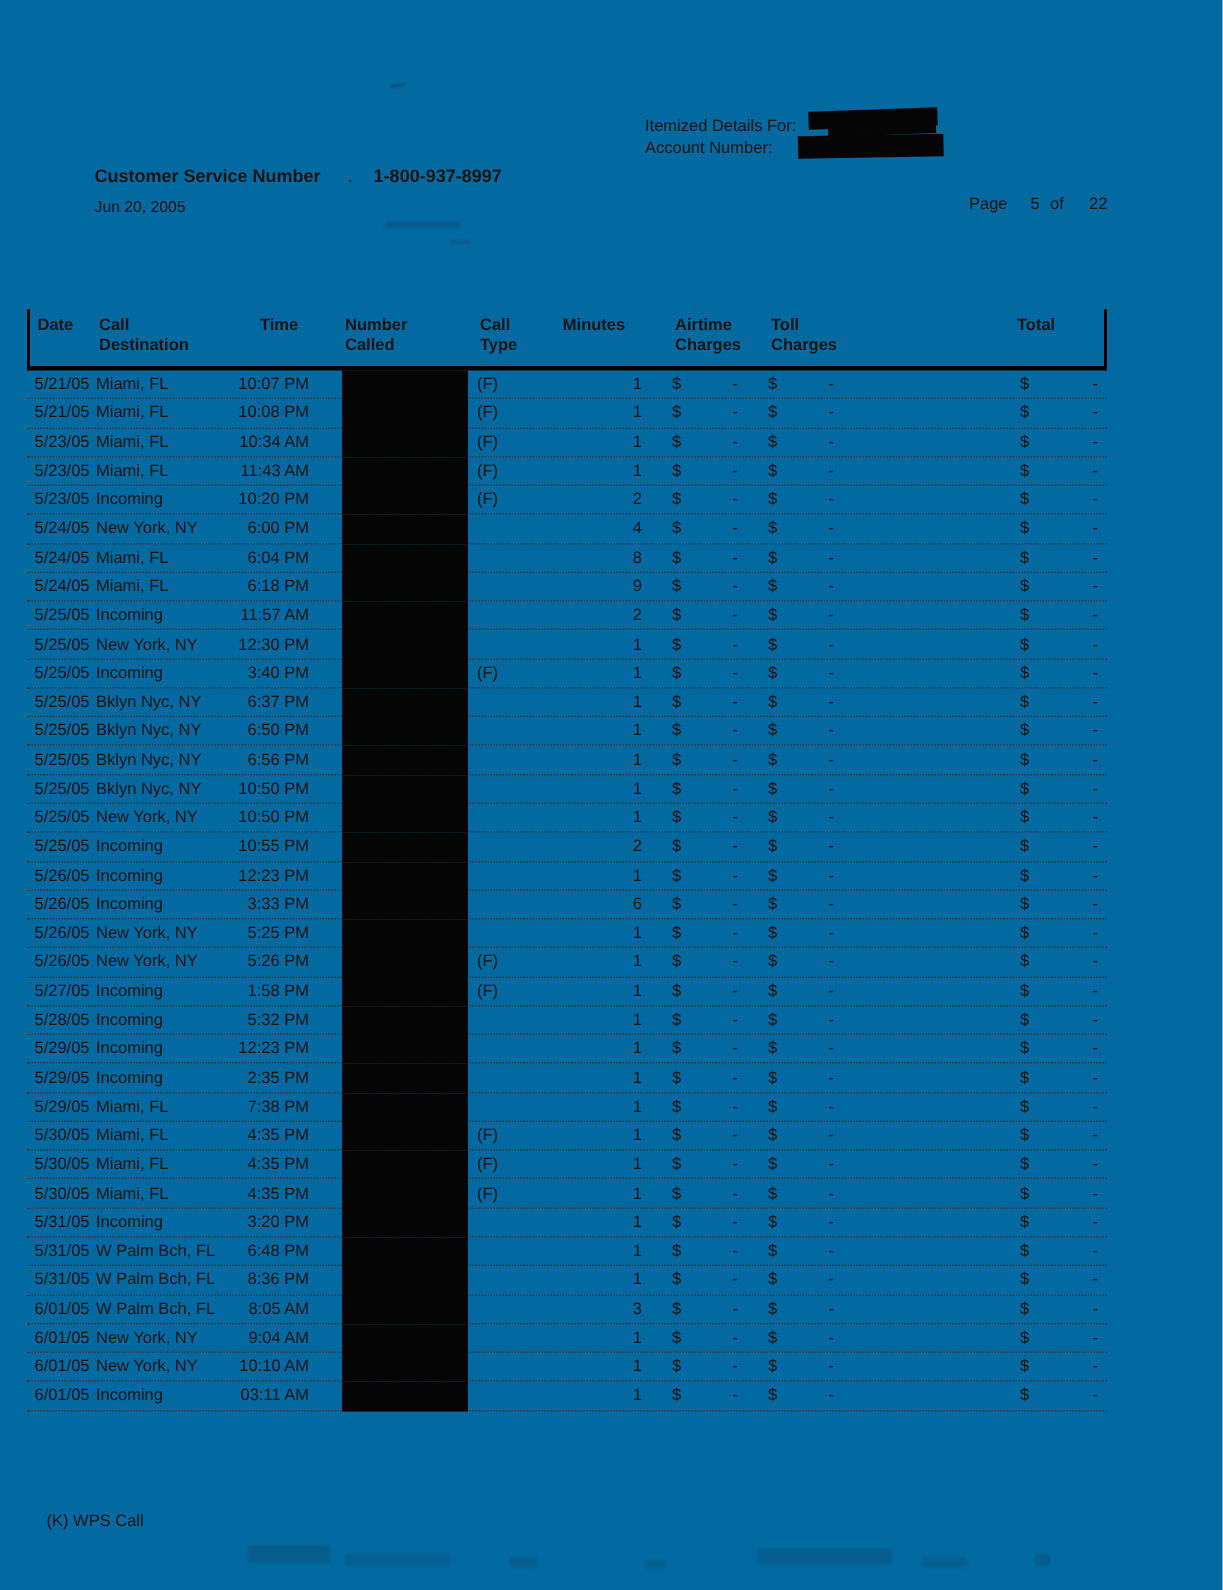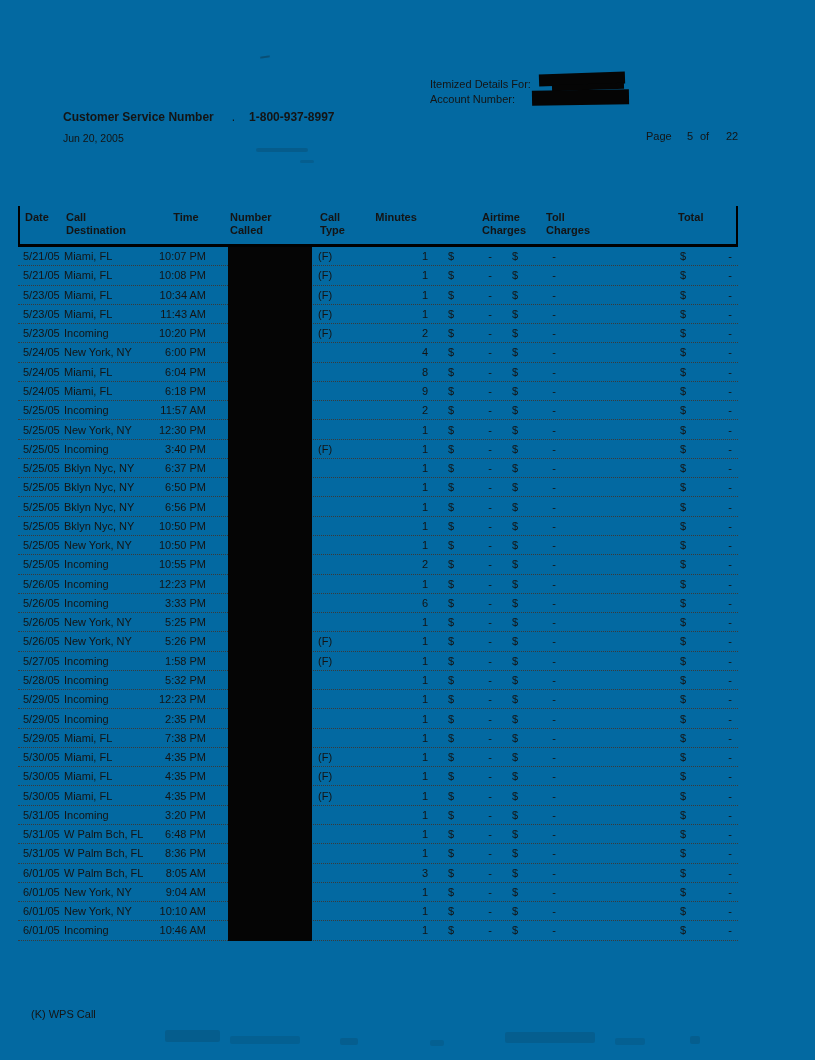--- a/index.html
+++ b/index.html
@@ -44,21 +44,21 @@
   .cmin   { width:68px; text-align:right; }
   .cmoney { width:44px; margin-left:20px; display:flex; justify-content:space-between; }
   .ctotal { width:52px; margin-left:auto; margin-right:6px; display:flex; justify-content:space-between; }
   .redact {
     position:absolute; left:18px; top:0; width:84px; height:calc(100% + 1px);
     background:#050505; z-index:2;
   }
   .thead .cdest .lbl { max-width:66px; }
   .thead .cnum  .lbl { max-width:52px; margin-left:18px; }
   .thead .cct   .lbl { max-width:30px; }
-  .thead .cmoney .lbl { max-width:50px;margin-left:32px; }
+  .thead .cmoney .lbl { max-width:50px; }
   .thead .ctime { text-align:center; padding-right:0; }
   .thead .cmin  { text-align:center; }
 
   
   .legend { position:absolute; left:18px; top:982px; font-size:11.5px; }
   .wps    { position:absolute; left:31px; top:1008px; font-size:11px; }
 
   
   .artifact { position:absolute; background:rgba(20,20,20,0.3); filter:blur(0.6px); border-radius:2px; }
 </style>
@@ -870,21 +870,21 @@
             <span class="val">-</span>
           </div>
           <div class="c ctotal">
             <span class="cur">$</span>
             <span class="val">-</span>
           </div>
         </div>
         <div class="trow">
           <div class="c cdate">6/01/05</div>
           <div class="c cdest">Incoming</div>
-          <div class="c ctime">10:46 AM</div>
+          <div class="c ctime">03:11 AM</div>
           <div class="c cnum">
             <div class="redact"></div>
           </div>
           <div class="c cct"></div>
           <div class="c cmin">1</div>
           <div class="c cmoney">
             <span class="cur">$</span>
             <span class="val">-</span>
           </div>
           <div class="c cmoney">

